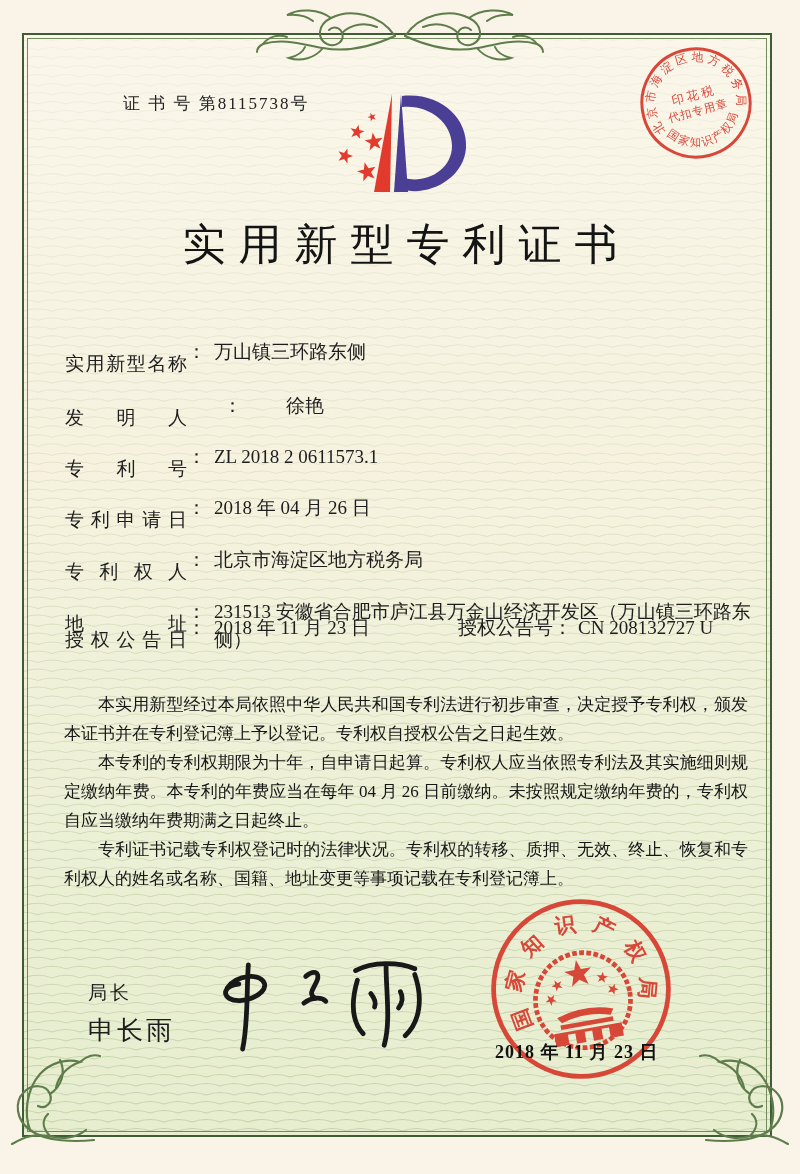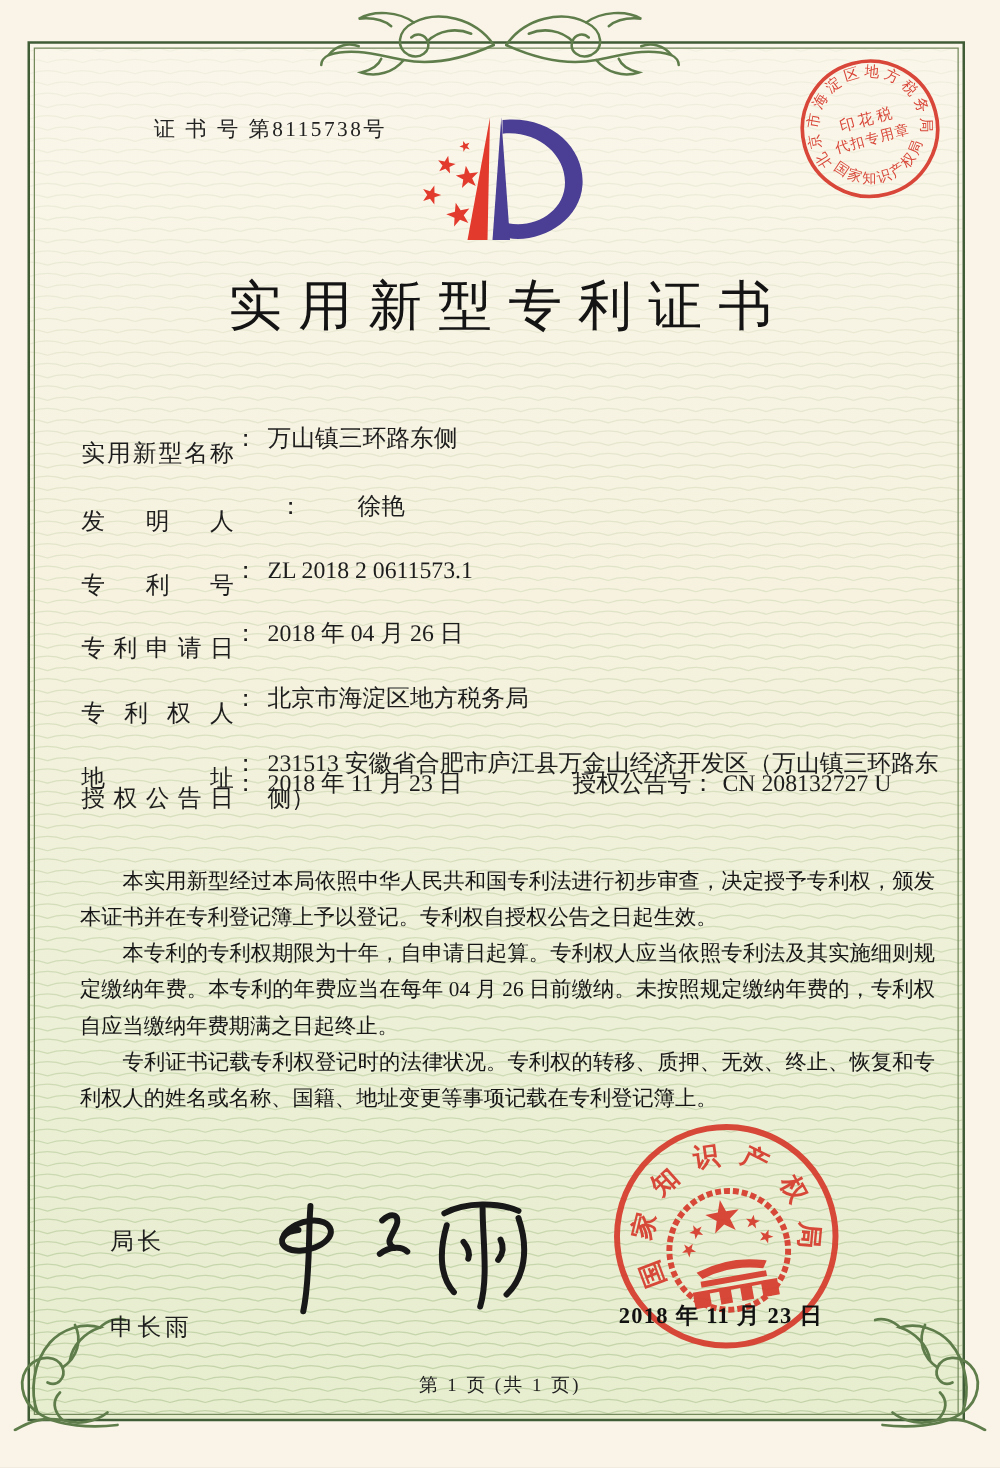--- a/index.html
+++ b/index.html
@@ -40,21 +40,21 @@
   .f-value{max-width:540px;}
   .grant-no{position:absolute;left:393px;top:0;display:flex;font-size:19px;}
   
   .body-text{
     position:absolute;left:64px;top:690px;width:684px;
     font-size:17px;line-height:29px;text-align:justify;color:#161616;
   }
   .body-text p{margin:0;text-indent:2em;}
   
   .signer-title{position:absolute;left:88px;top:980px;font-size:19px;letter-spacing:3px;}
-  .signer-name{position:absolute;left:88px;top:1049px;font-size:19px;letter-spacing:3px;}
+  .signer-name{position:absolute;left:88px;top:1013px;font-size:26px;letter-spacing:3px;}
   .signature{position:absolute;left:212px;top:952px;width:220px;height:108px;}
   .big-seal{position:absolute;left:486px;top:894px;width:190px;height:190px;opacity:.92;}
   .seal-date{
     position:absolute;left:495px;top:1040px;width:180px;
     font-size:18px;letter-spacing:1px;color:#111;font-weight:bold;
   }
   .footer{
     position:absolute;left:0;top:1099px;width:100%;text-align:center;
     font-size:15px;letter-spacing:2px;color:#222;
   }
@@ -346,15 +346,14 @@
         <use href="#star5" class="red" transform="translate(133,106) scale(0.62) rotate(30)"></use>
         <path class="red" d="M70,126 Q100,116 130,126 L126,132 Q100,124 74,132 Z"></path>
         <rect class="red" x="72" y="134" width="56" height="5"></rect>
         <path class="red" d="M64,142 h72 v14 h-72 Z M78,145 h8 v11 h-8 Z M96,145 h8 v11 h-8 Z M114,145 h8 v11 h-8 Z" fill-rule="evenodd"></path>
       </g>
     </g>
   </svg>
 
   <div class="seal-date">2018 年 11 月 23 日</div>
 
-  <div class="footer">第 1 页 (共 1 页)</div>
 
 </div>
 
 </body></html>

